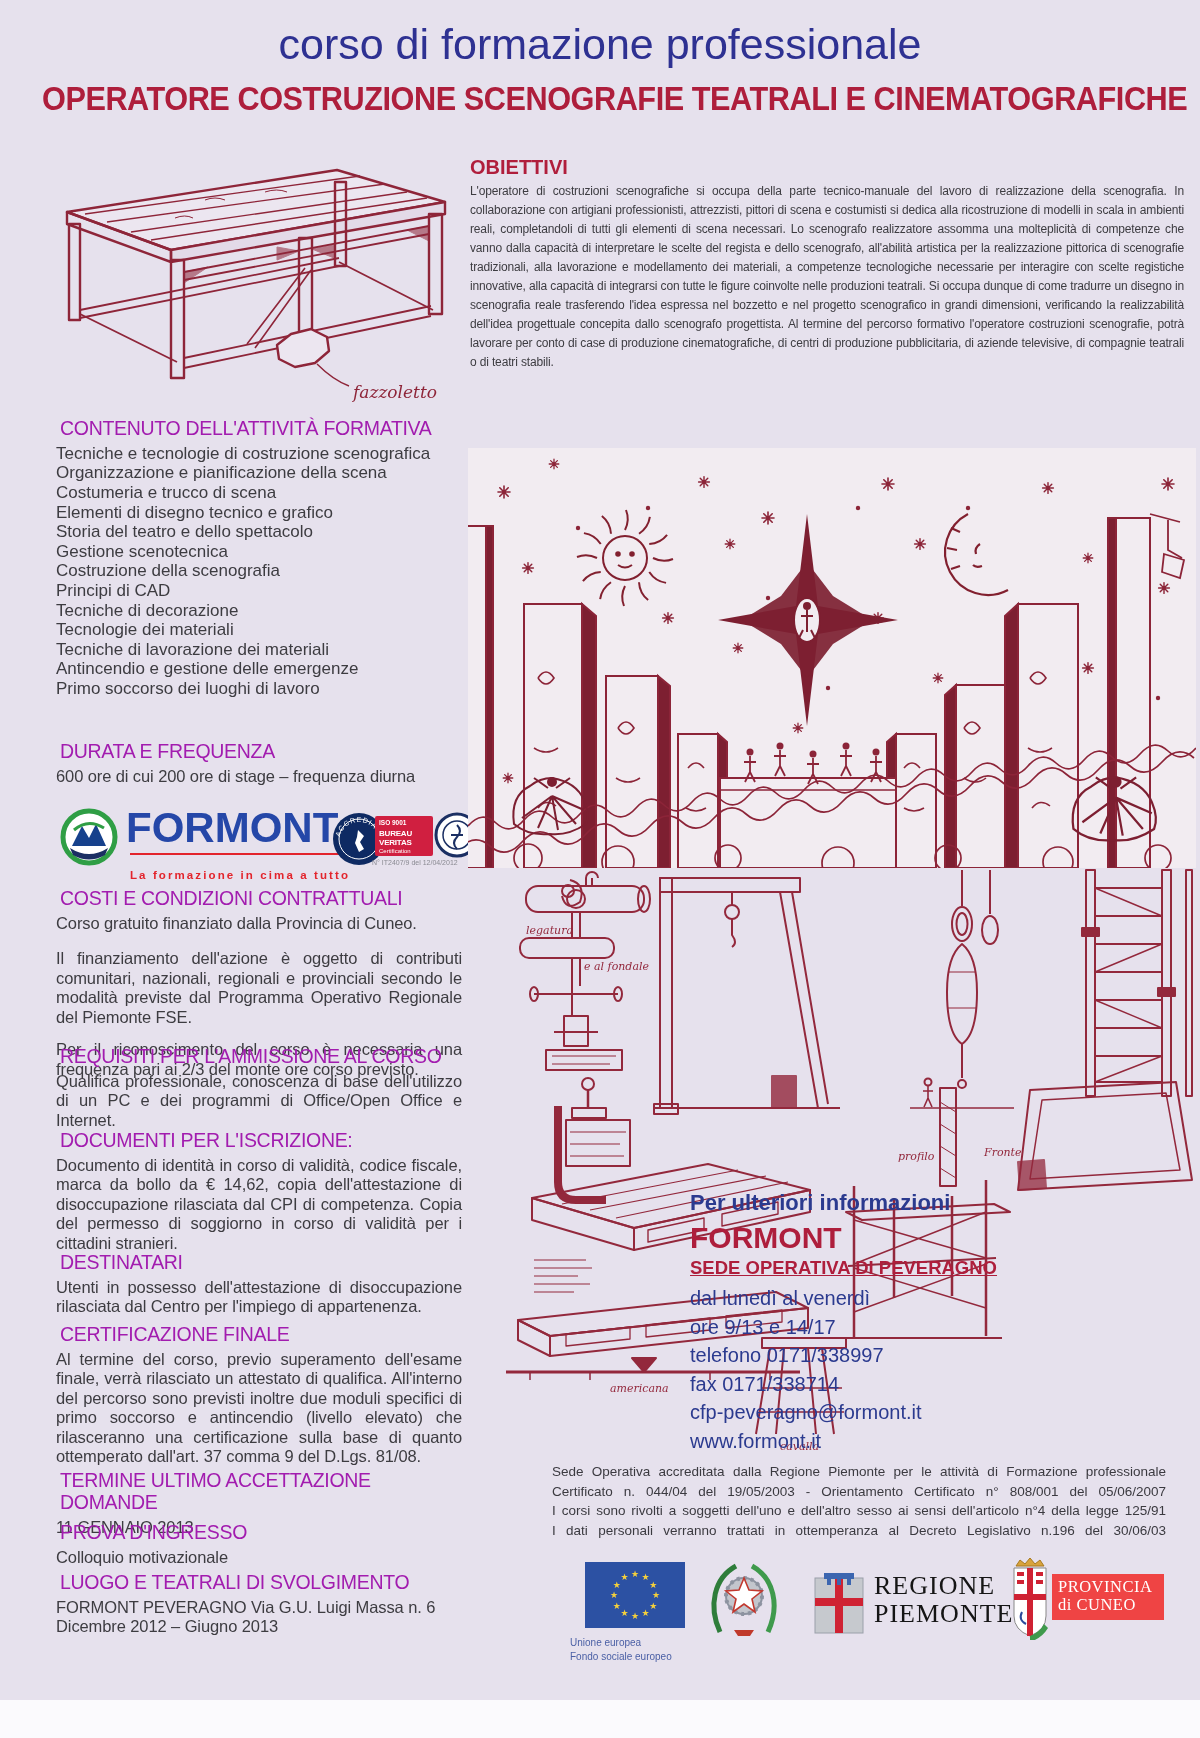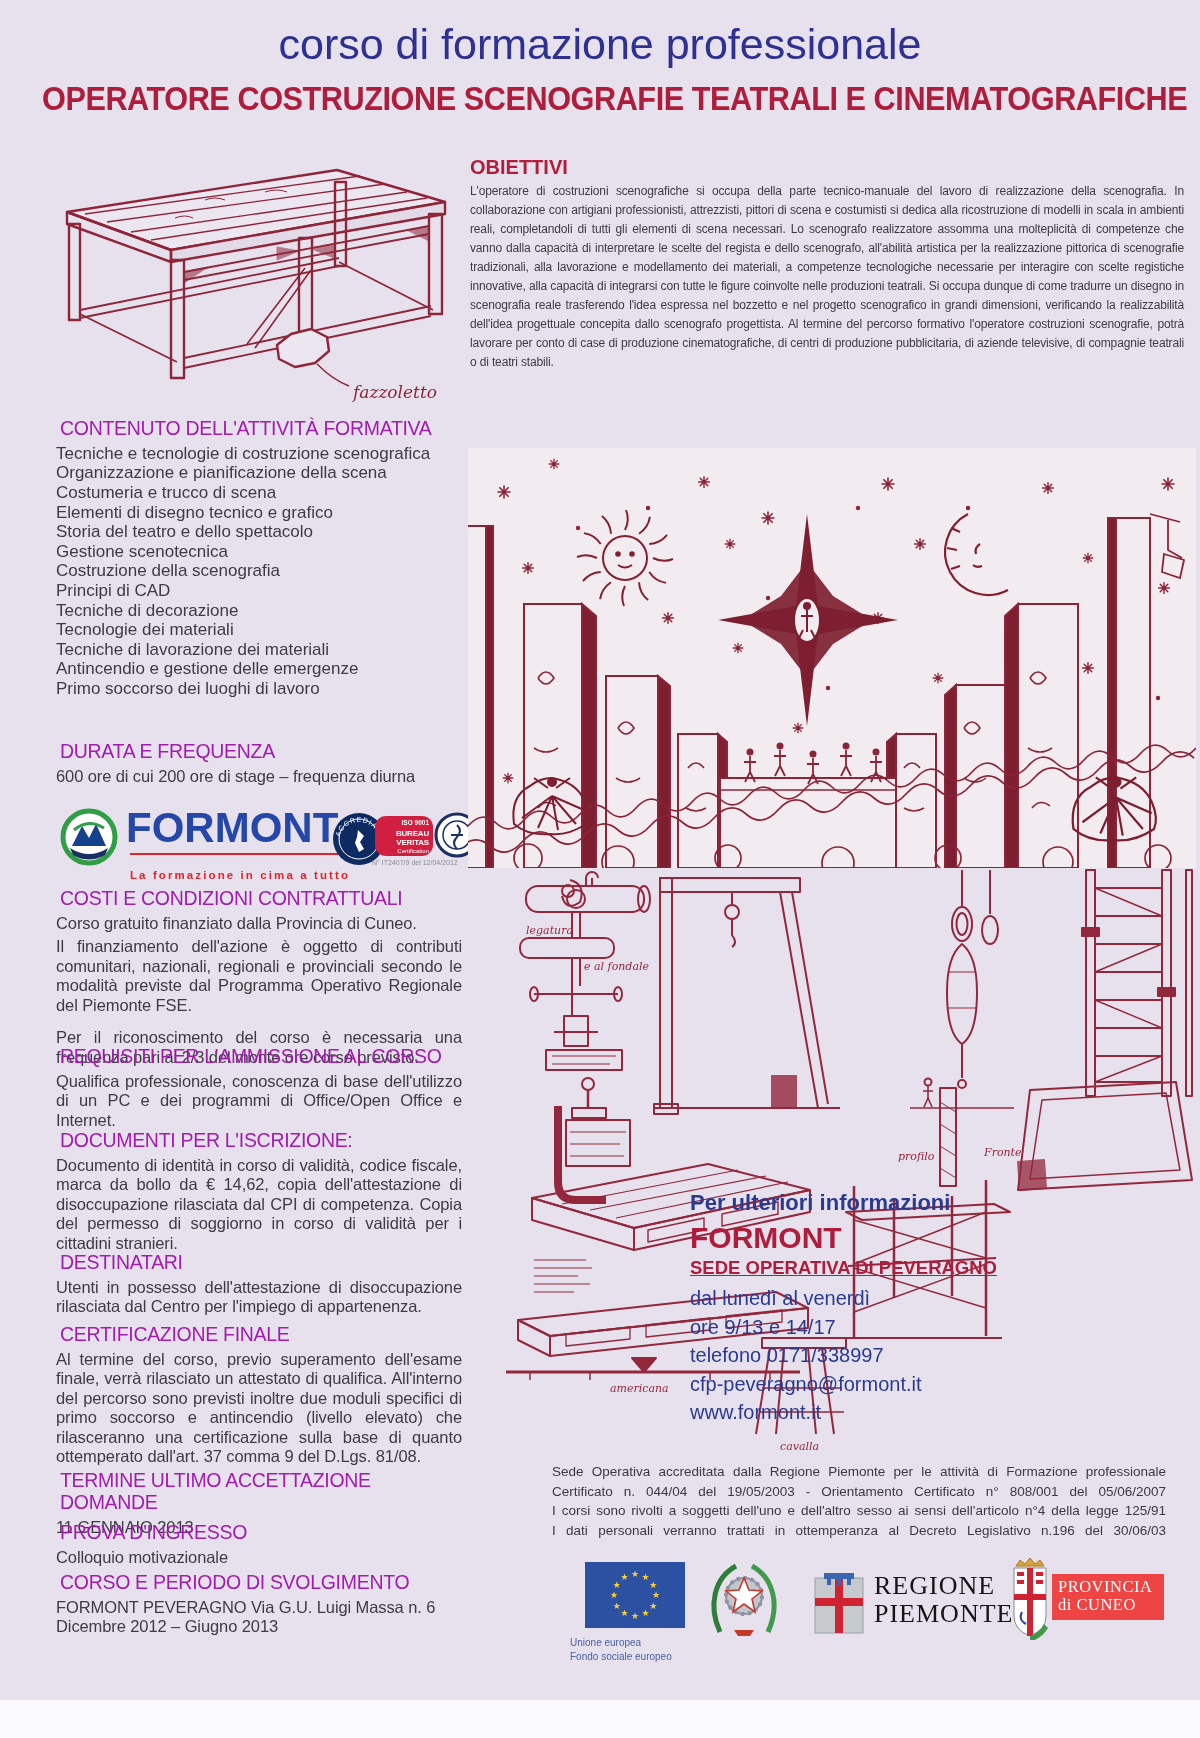--- a/index.html
+++ b/index.html
@@ -39,21 +39,21 @@
              text-align:justify;text-align-last:justify;}
   
   .fblock{position:absolute;left:60px;top:804px;width:460px;height:82px;}
   .fblock>*{position:absolute;}
   .femb{left:0;top:4px;}
   .fname{left:66px;top:0;font-size:42px;font-weight:800;color:#2547a8;letter-spacing:0;}
   .ftag{left:70px;top:49px;border-top:2px solid #e3242c;padding-top:14px;
         font-size:11.5px;font-weight:700;color:#e3242c;letter-spacing:2.1px;white-space:nowrap;}
   .accredia{left:272px;top:8px;}
   .iso{left:315px;top:12px;width:58px;height:40px;background:#d01f40;color:#fff;
-       padding:3px 4px;box-sizing:border-box;border-radius:11px;text-align:right;}
+       padding:3px 4px;box-sizing:border-box;border-radius:2px;}
   .iso .i1{font-size:6.5px;font-weight:700;}
   .iso .i2{font-size:8px;font-weight:700;margin-top:3px;letter-spacing:-.2px;}
   .iso .i3{font-size:6px;margin-top:1px;}
   .isono{left:312px;top:55px;font-size:7px;color:#8a8a92;width:140px;}
   .bvseal{left:374px;top:8px;}
   .redtag{left:408px;top:10px;width:30px;height:46px;background:#c4203e;border-radius:4px;}
   .redtag .rtc{position:absolute;left:7px;top:14px;width:16px;height:16px;border-radius:50%;
                background:#fff;}
   
   .logos{position:absolute;left:0;top:1556px;width:1200px;height:150px;}
@@ -122,21 +122,21 @@
   </section>
 
   <section class="lsec" style="top:737px">
     <h2>DURATA E FREQUENZA</h2>
     <p class="noj">600 ore di cui 200 ore di stage – frequenza diurna</p>
   </section>
 
   <section class="lsec" style="top:884px">
     <h2>COSTI E CONDIZIONI CONTRATTUALI</h2>
     <p>Corso gratuito finanziato dalla Provincia di Cuneo.</p>
-    <p style="margin-top:4px">Il finanziamento dell'azione è oggetto di contributi comunitari, nazionali, regionali e provinciali secondo le modalità previste dal Programma Operativo Regionale del Piemonte FSE.</p>
+    <p style="margin-top:16px">Il finanziamento dell'azione è oggetto di contributi comunitari, nazionali, regionali e provinciali secondo le modalità previste dal Programma Operativo Regionale del Piemonte FSE.</p>
     <p style="margin-top:13px">Per il riconoscimento del corso è necessaria una frequenza pari ai 2/3 del monte ore corso previsto.</p>
   </section>
 
   <section class="lsec" style="top:1042px">
     <h2>REQUISITI PER L'AMMISSIONE AL CORSO</h2>
     <p>Qualifica professionale, conoscenza di base dell'utilizzo di un PC e dei programmi di Office/Open Office e Internet.</p>
   </section>
 
   <section class="lsec" style="top:1126px">
     <h2>DOCUMENTI PER L'ISCRIZIONE:</h2>
@@ -157,21 +157,21 @@
     <h2>TERMINE ULTIMO ACCETTAZIONE DOMANDE</h2>
     <p class="noj">11 GENNAIO 2013</p>
   </section>
 
   <section class="lsec" style="top:1518px">
     <h2>PROVA D'INGRESSO</h2>
     <p class="noj">Colloquio motivazionale</p>
   </section>
 
   <section class="lsec" style="top:1568px">
-    <h2>CORSO E PERIODO DI SVOLGIMENTO</h2>
+    <h2>LUOGO E TEATRALI DI SVOLGIMENTO</h2>
     <p class="noj" style="margin-top:4px">FORMONT PEVERAGNO Via G.U. Luigi Massa n. 6</p>
     <p class="noj" style="margin-top:0">Dicembre 2012 – Giugno 2013</p>
   </section>
 
   <div class="fblock">
     <svg class="femb" width="58" height="58" viewBox="0 0 58 58">
       <circle cx="29" cy="29" r="26" fill="#fff" stroke="#2f9e45" stroke-width="5"></circle>
       <path d="M12 38 L22 18 L29 30 L36 16 L46 38 Z" fill="#16418c"></path>
       <path d="M10 40 q19 12 38 0 l-3 7 q-16 9 -32 0 z" fill="#1b2f63"></path>
       <path d="M14 22 q14 -12 30 -2" fill="none" stroke="#2f9e45" stroke-width="3"></path>
@@ -476,20 +476,21 @@
   </svg>
 
   <div class="info">
     <div class="intro">Per ulteriori informazioni</div>
     <div class="org">FORMONT</div>
     <div class="sede">SEDE OPERATIVA DI PEVERAGNO</div>
     <div class="ilines">
       <div>dal lunedì al venerdì</div>
       <div>ore 9/13 e 14/17</div>
       <div>telefono 0171/338997</div>
+      <div>fax 0171/338714</div>
       <div>cfp-peveragno@formont.it</div>
       <div>www.formont.it</div>
     </div>
   </div>
 
   <div class="legal">
     <div>Sede Operativa accreditata dalla Regione Piemonte per le attività di Formazione professionale</div>
     <div>Certificato n. 044/04 del 19/05/2003 - Orientamento Certificato n° 808/001 del 05/06/2007</div>
     <div>I corsi sono rivolti a soggetti dell'uno e dell'altro sesso ai sensi dell'articolo n°4 della legge 125/91</div>
     <div>I dati personali verranno trattati in ottemperanza al Decreto Legislativo n.196 del 30/06/03</div>

